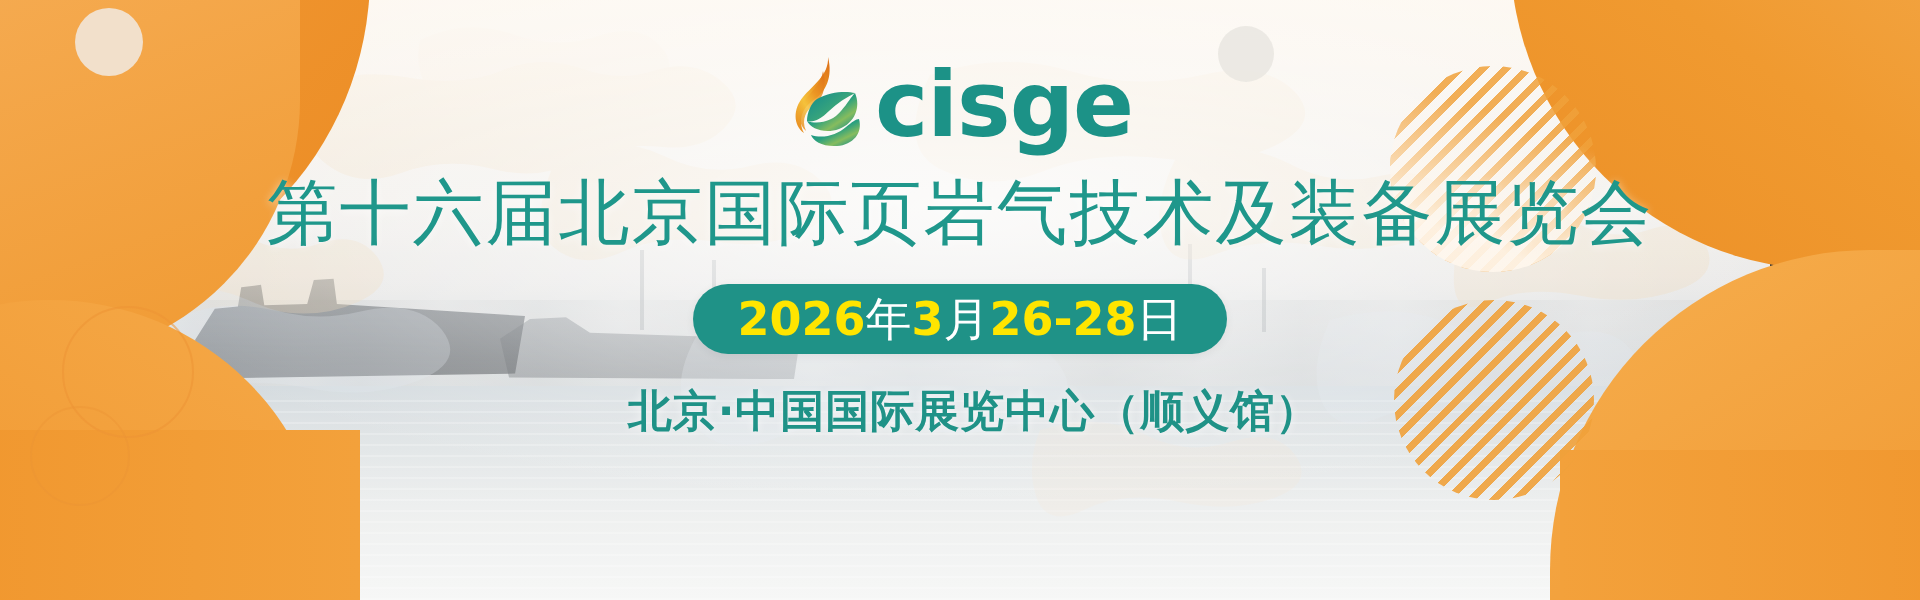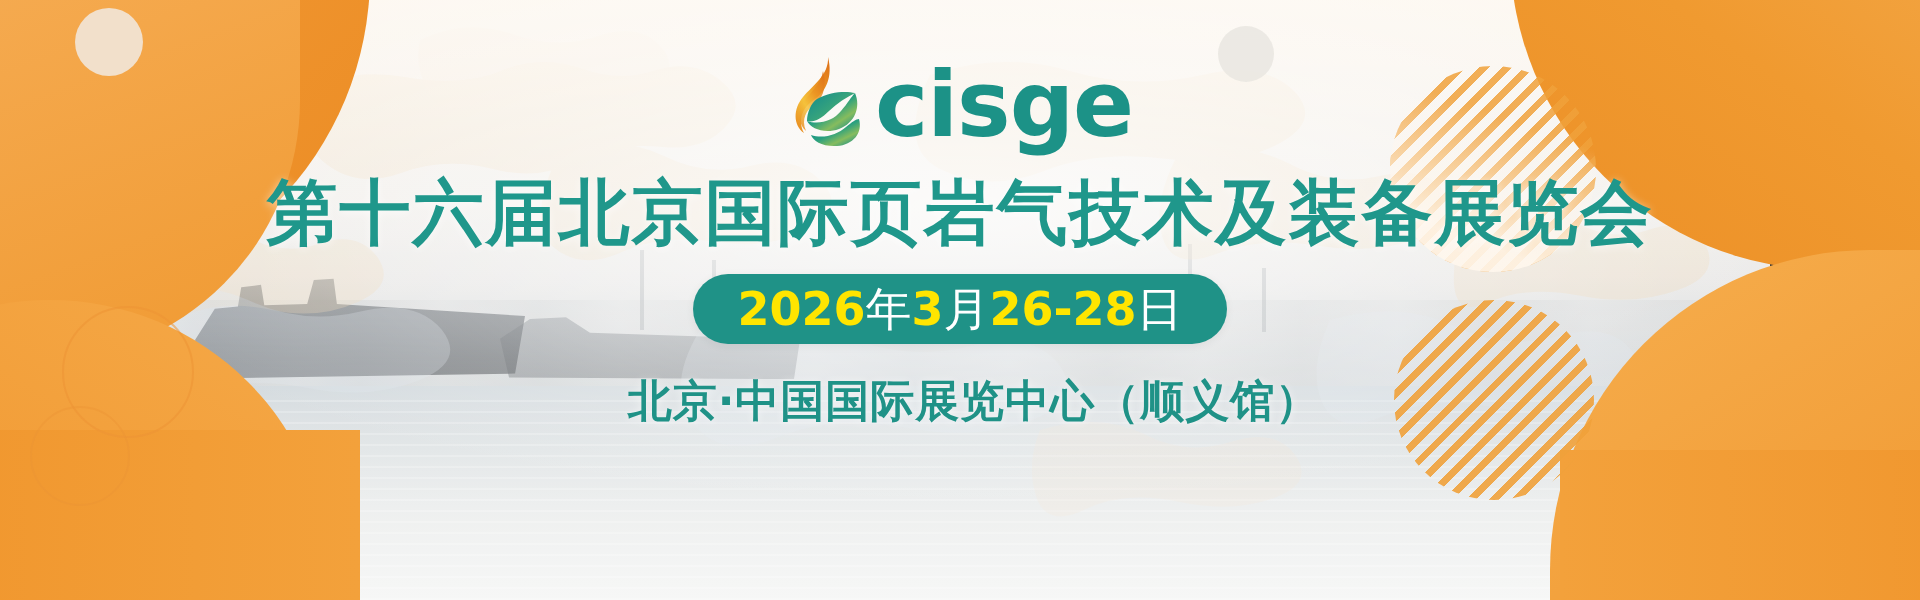--- a/index.html
+++ b/index.html
@@ -169,29 +169,29 @@
   .logo-mark{width:78px;height:92px;display:block;}
   .logo-word{
     font-size:90px;line-height:1;font-weight:700;color:#1c9287;
     letter-spacing:-1px;font-family:"DejaVu Sans","Liberation Sans",sans-serif;
     position:relative;top:4px;
   }
 
   
   .title{
     margin-top:28px;
-    font-size:71px;line-height:1;font-weight:700;color:#1f978b;
+    font-size:71px;line-height:1;font-weight:400;color:#1f978b;
     letter-spacing:2px;white-space:nowrap;
     font-family:"DejaVu Sans","Liberation Sans",sans-serif;
     text-shadow:0 2px 10px rgba(255,255,255,.6);
   }
 
   
   .date-pill{
-    margin-top:26px;
+    margin-top:36px;
     height:70px;padding:0 44px;border-radius:36px;
     background:#1f9287;
     display:flex;align-items:center;justify-content:center;
     box-shadow:0 2px 10px rgba(0,0,0,.06);
   }
   .date-text{
     font-size:46px;font-weight:700;line-height:1;white-space:nowrap;
     font-family:"DejaVu Sans","Liberation Sans",sans-serif;
   }
   .date-text .num{color:#ffe500;}

